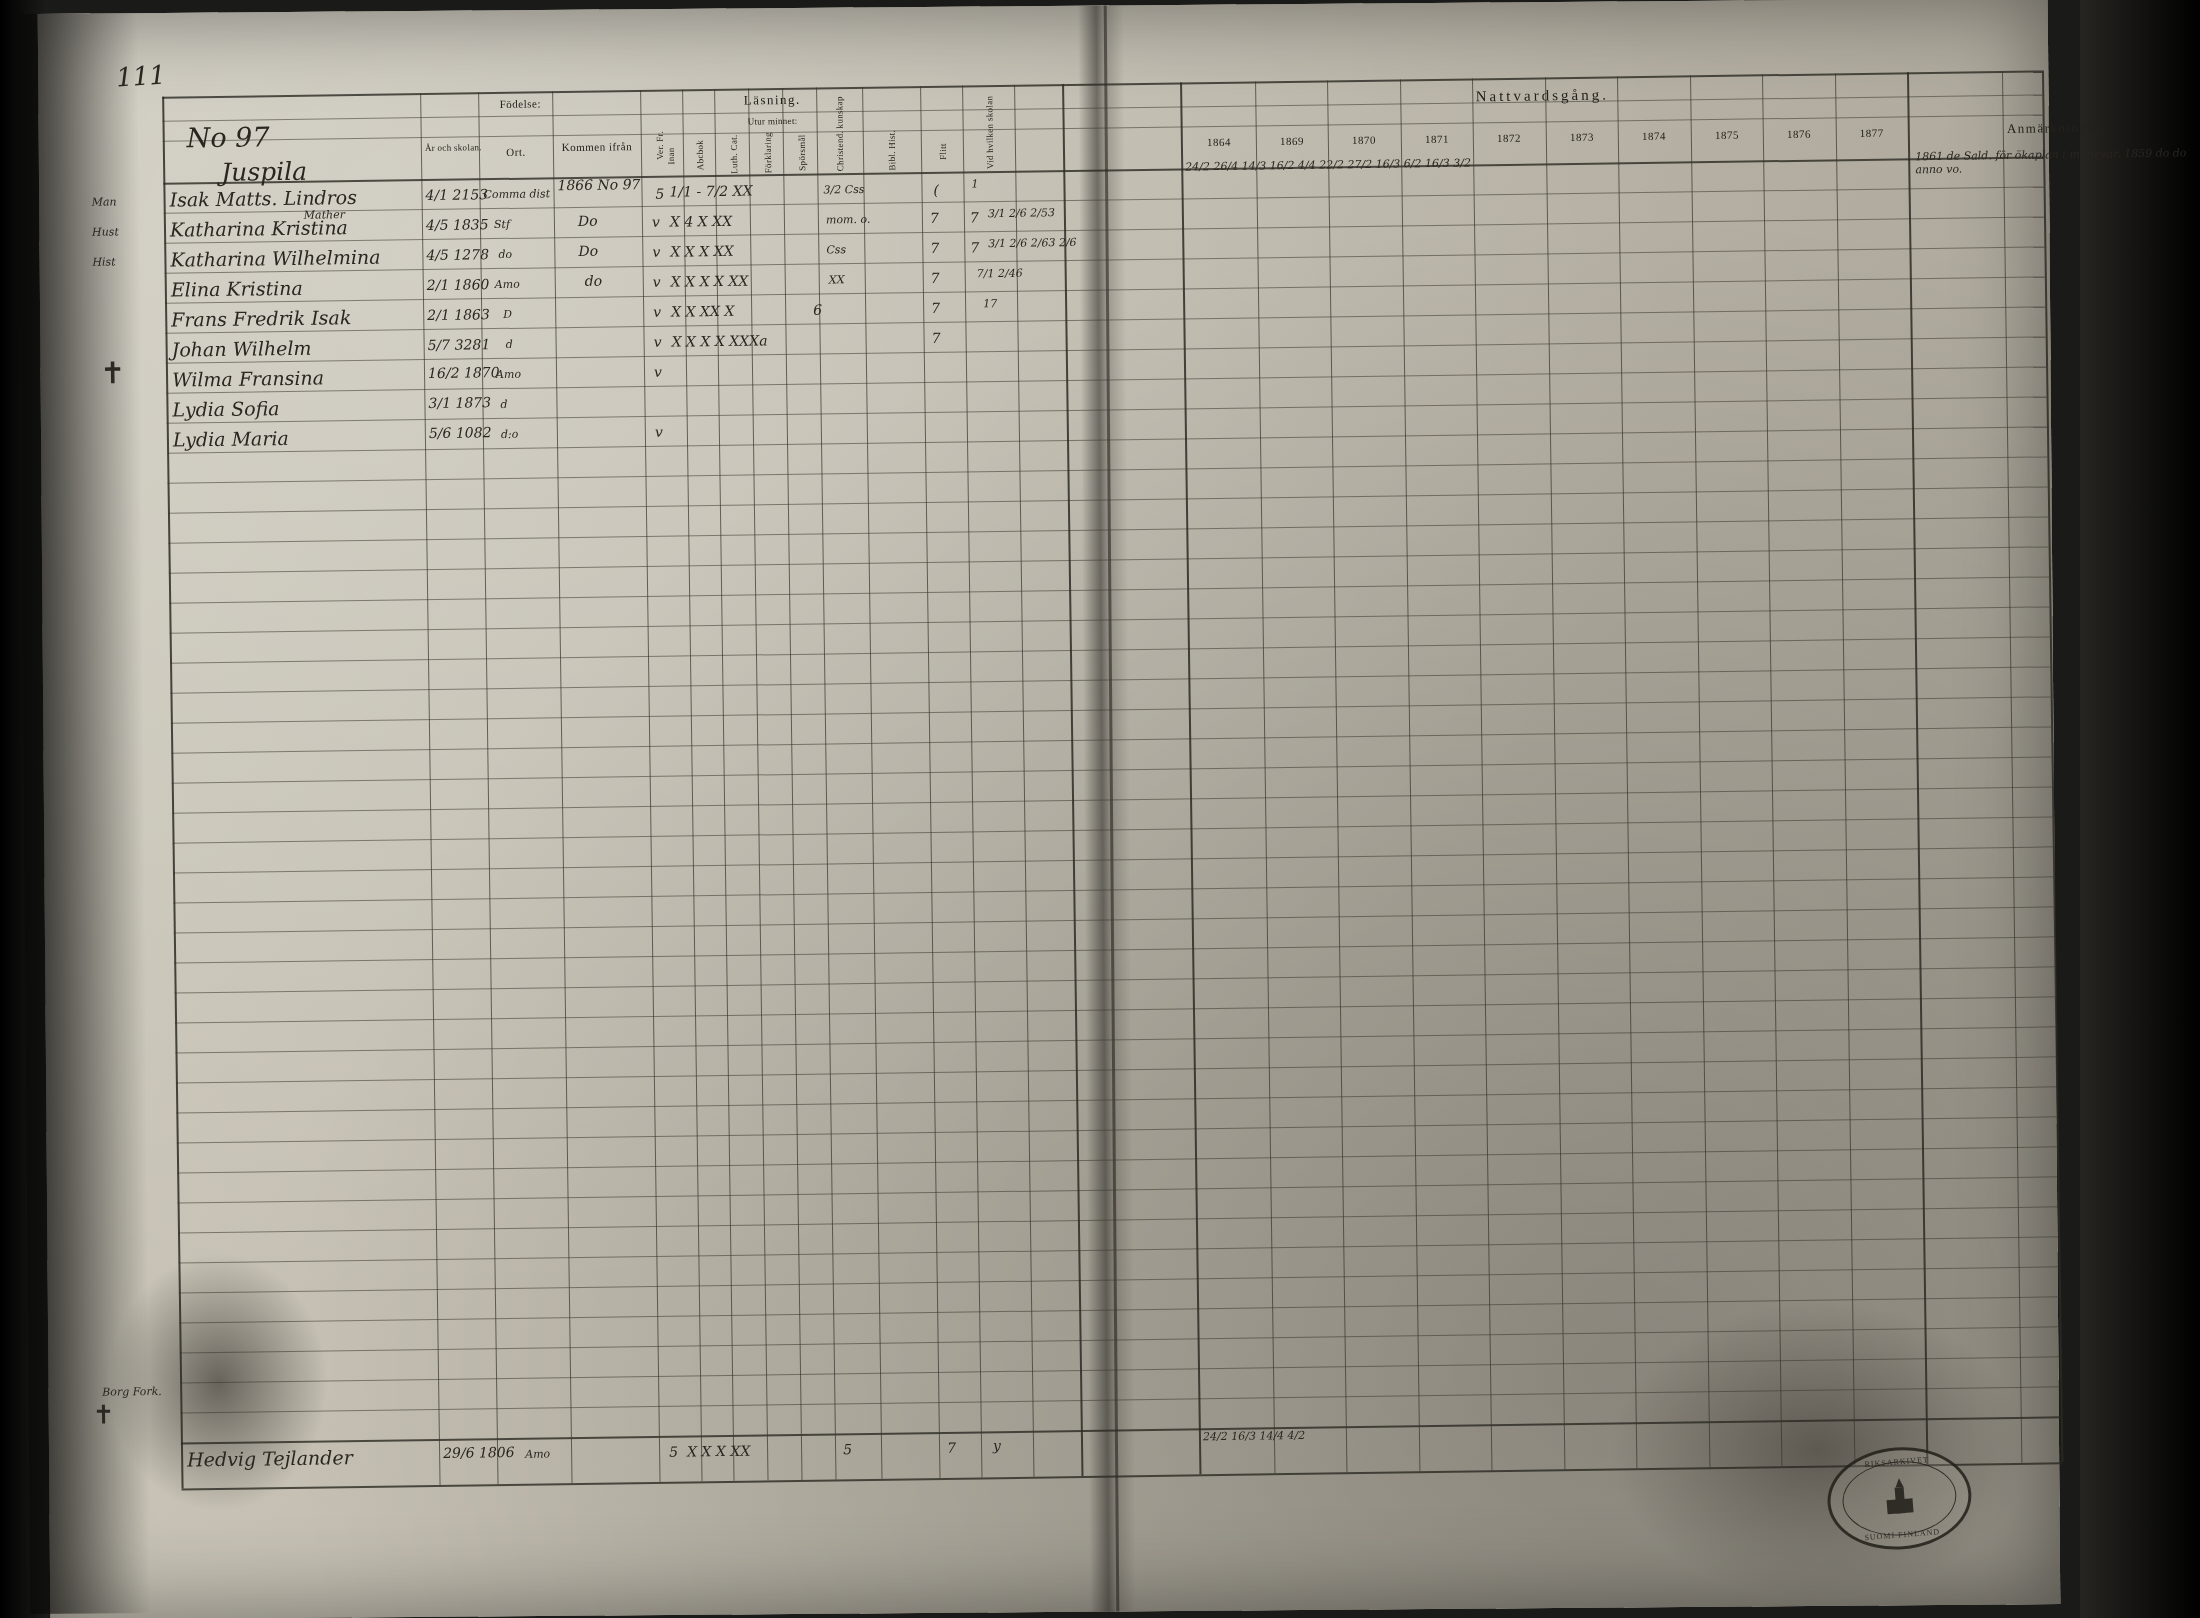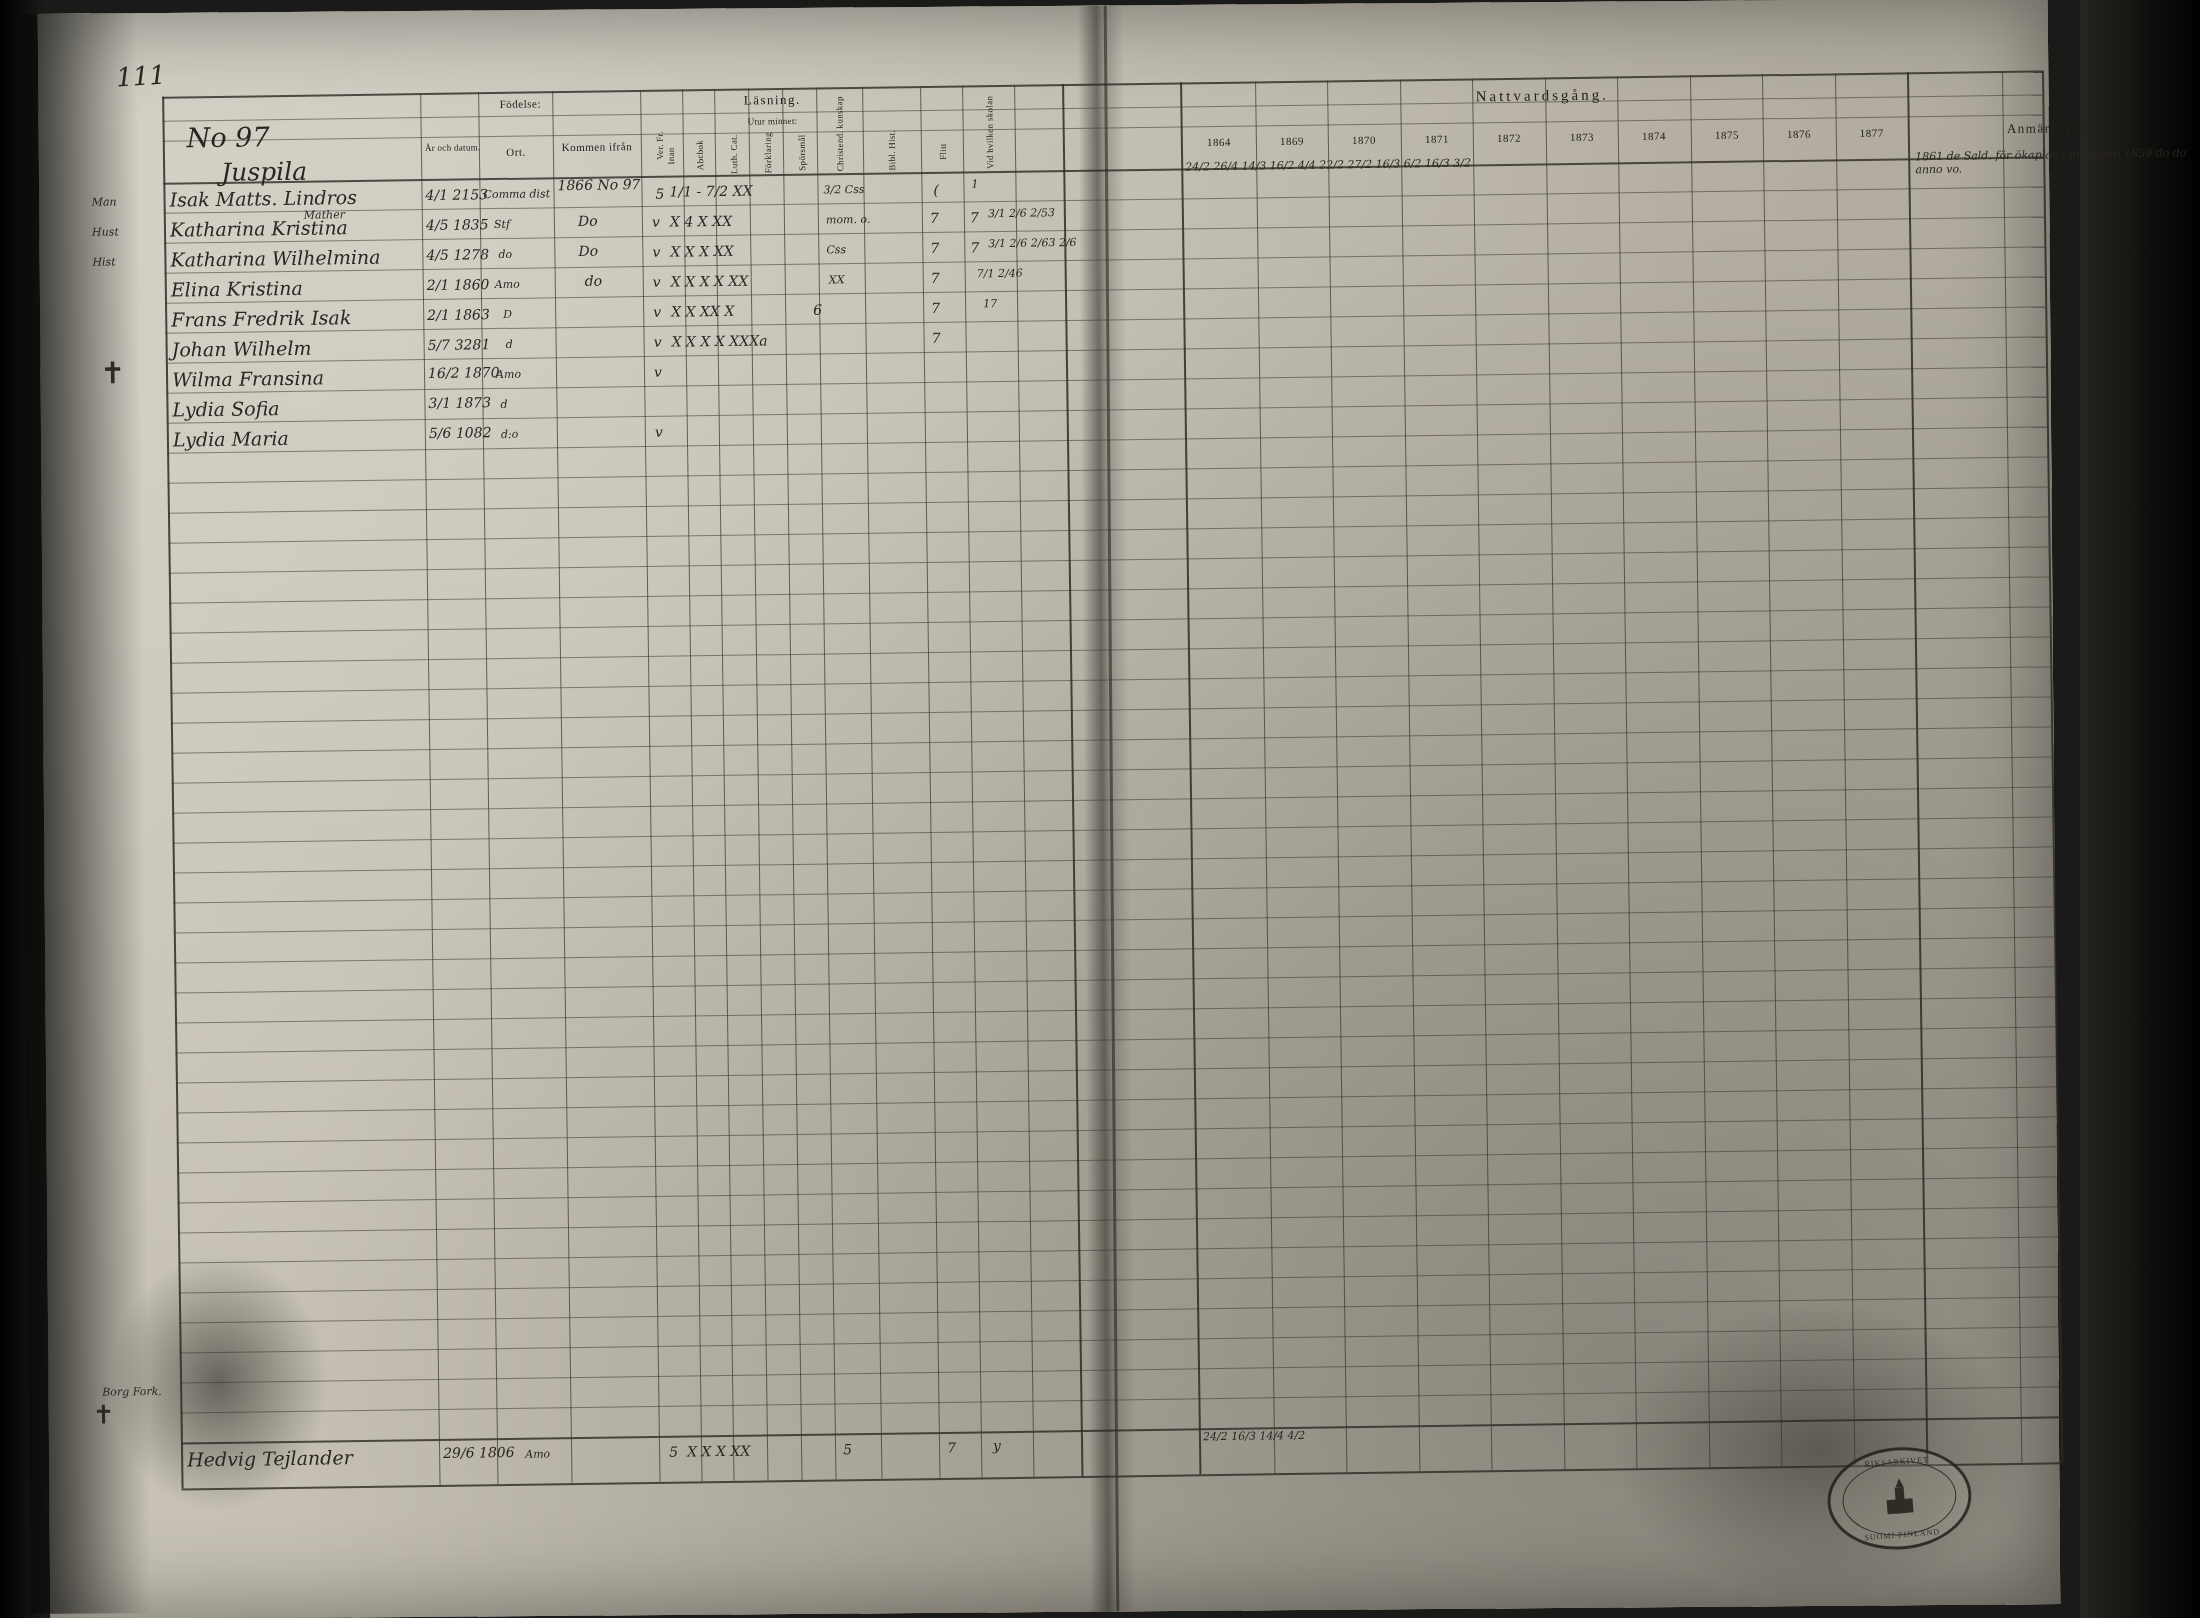--- a/index.html
+++ b/index.html
@@ -165,21 +165,21 @@
       <div class="vline" style="left:1455px;"></div>
       <div class="vline" style="left:1528px;"></div>
       <div class="vline" style="left:1600px;"></div>
       <div class="vline" style="left:1673px;"></div>
       <div class="vline thick" style="left:1745px;"></div>
       <div class="vline" style="left:1840px;"></div>
 
       <div class="vline thick" style="left:1880px;"></div>
 
       <div class="hdr sm" style="left:298px;top:6px;width:120px;">Födelse:</div>
-      <div class="hdr tiny" style="left:262px;top:50px;width:52px;line-height:11px;">År och datum.</div>
+      <div class="hdr tiny" style="left:262px;top:50px;width:52px;line-height:11px;">År och skolan.</div>
       <div class="hdr sm" style="left:320px;top:54px;width:66px;">Ort.</div>
       <div class="hdr sm" style="left:392px;top:50px;width:84px;">Kommen ifrån</div>
 
       <div class="hdr tiny vert" style="left:492px;top:30px;height:52px;">Ver. Fr.</div>
 
       <div class="hdr mid" style="left:520px;top:4px;width:180px;">Läsning.</div>
       <div class="hdr tiny" style="left:520px;top:28px;width:180px;">Utur minnet:</div>
 
       <div class="hdr tiny vert" style="left:503px;top:48px;height:36px;">Inan</div>
       <div class="hdr tiny vert" style="left:532px;top:46px;height:40px;">Abcbok</div>

